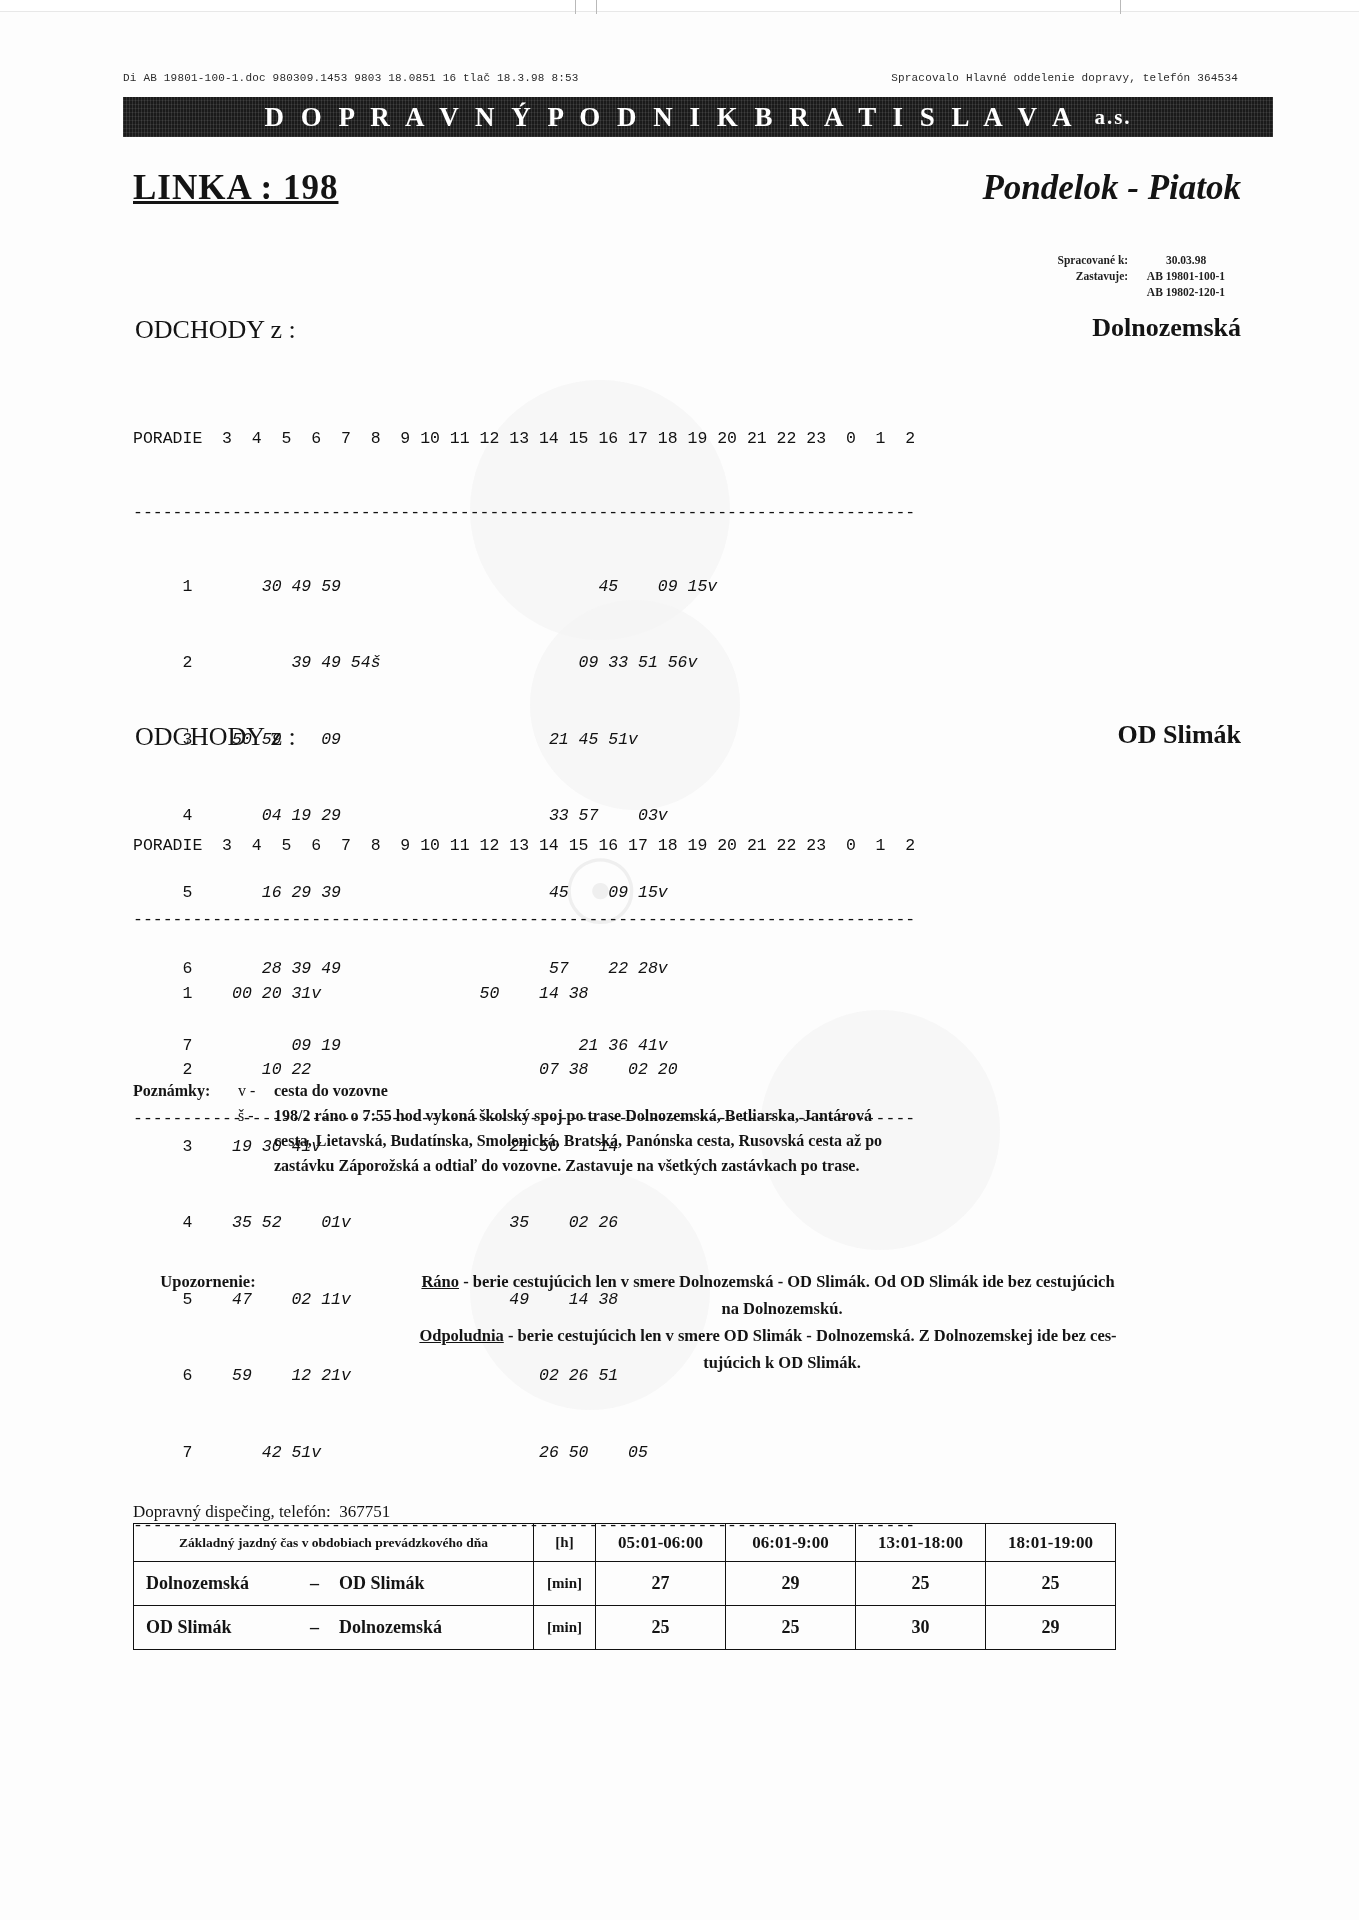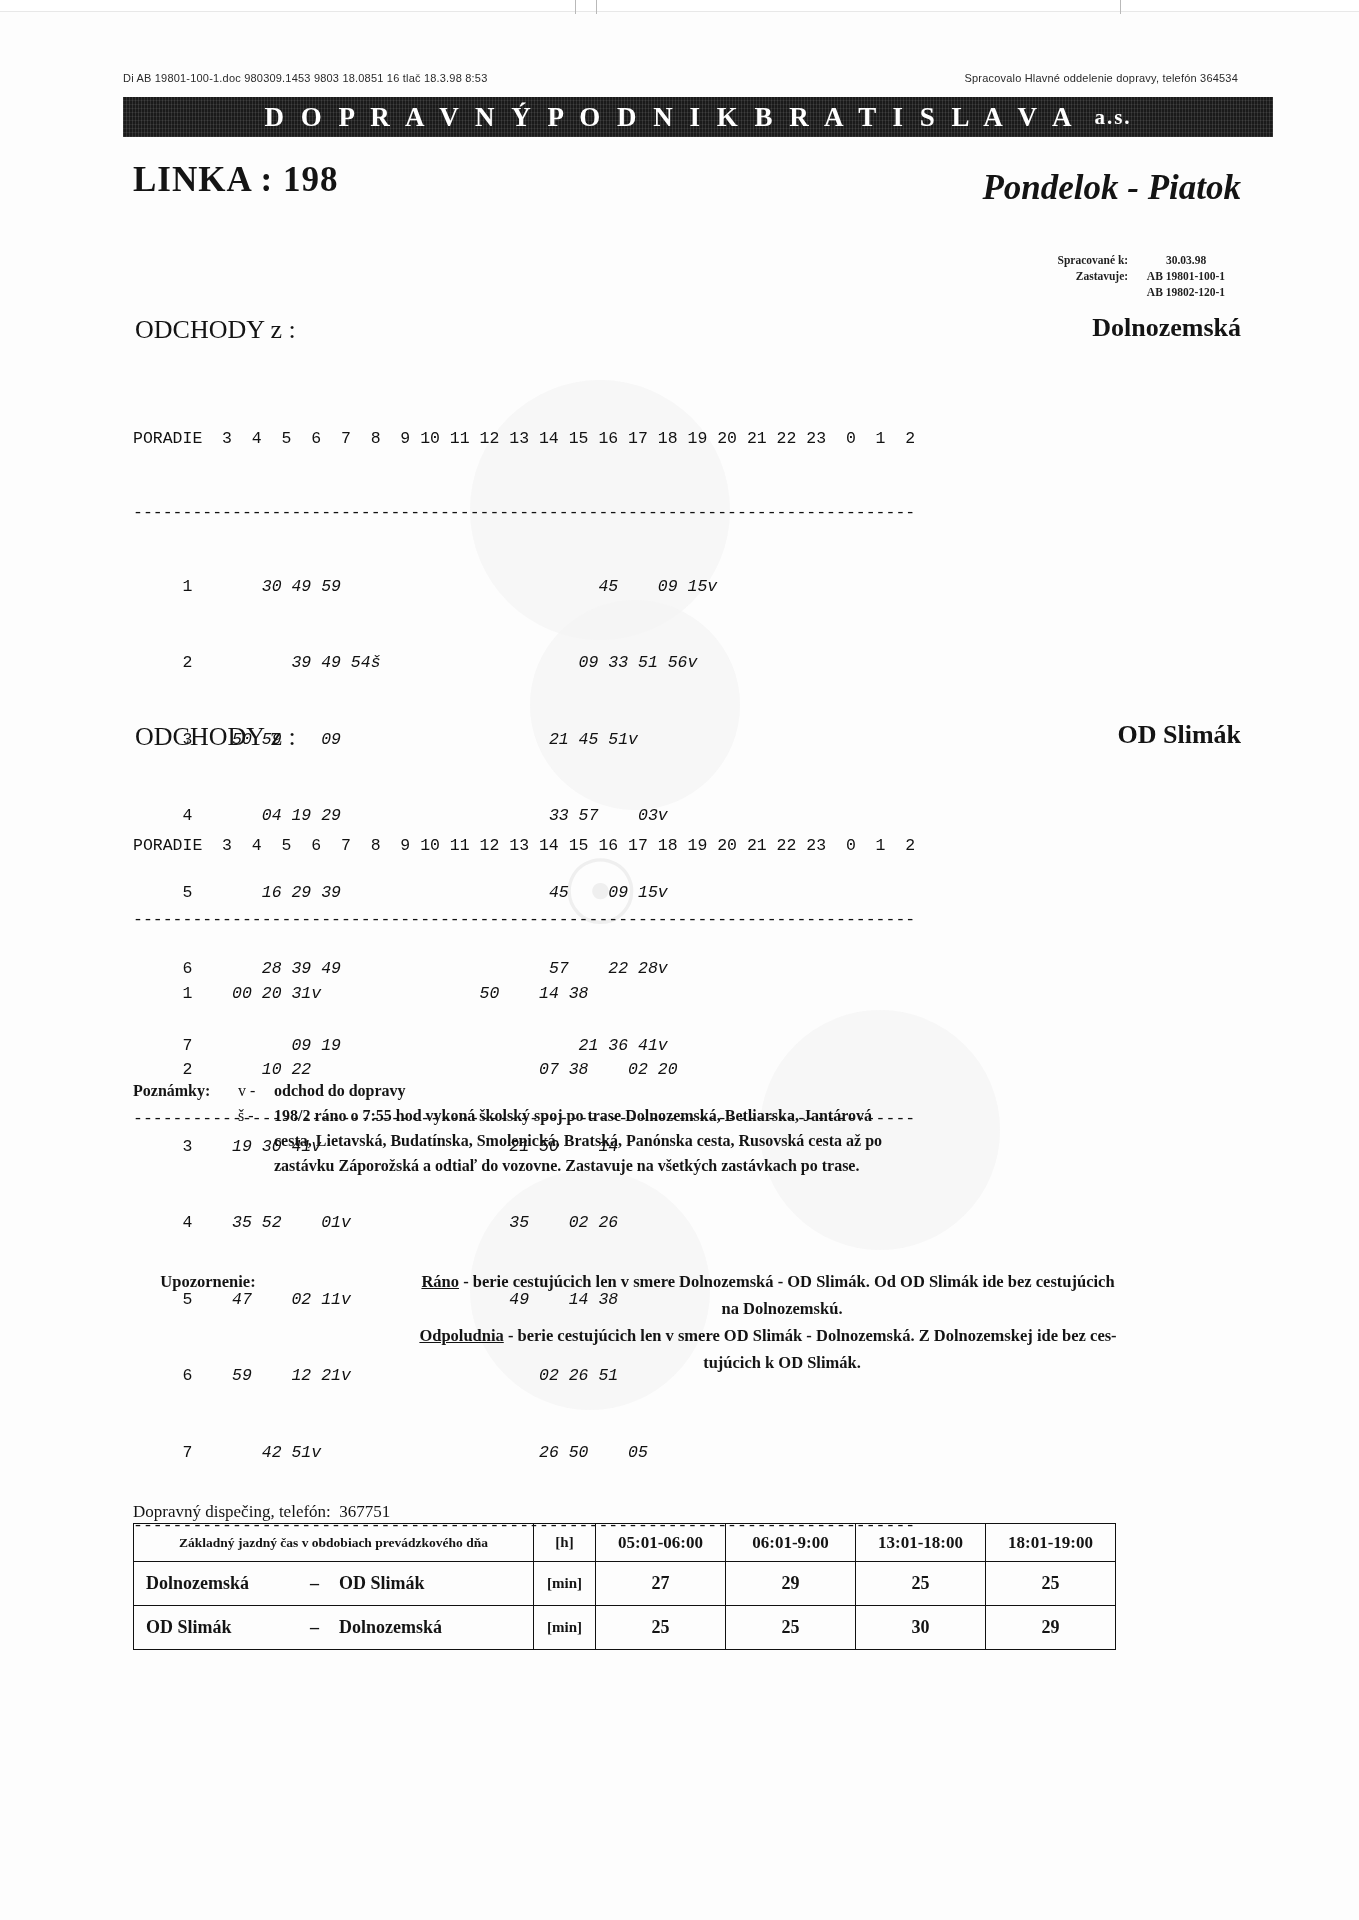--- a/index.html
+++ b/index.html
@@ -48,21 +48,21 @@
   }
 
   .content { position: relative; z-index: 2; }
 
   
   .meta-row {
     position: absolute; left: 123px; top: 72px; width: 1115px;
     display: flex; justify-content: space-between;
     font-size: 11px; letter-spacing: .2px;
     color: #2a2a2a;
-    font-family: Liberation Sans, sans-serif;
+    font-family: Liberation Mono, monospace;
   }
 
   
   .banner {
     position: absolute; left: 123px; top: 97px;
     width: 1150px; height: 40px;
     background: #1a1a1a;
     color: #ffffff;
     display: flex; align-items: center; justify-content: center;
     font-family: "Liberation Serif", serif;
@@ -70,22 +70,22 @@
     font-size: 27px;
     letter-spacing: 5px;
     
     background-image:
       repeating-linear-gradient(90deg, rgba(255,255,255,.10) 0 1px, rgba(0,0,0,0) 1px 3px),
       repeating-linear-gradient(0deg, rgba(255,255,255,.07) 0 1px, rgba(0,0,0,0) 1px 4px);
   }
   .banner .small { font-size: 21px; letter-spacing: 2px; margin-left: 18px; }
 
   .linka {
-    position: absolute; left: 133px; top: 160px;
-    font-size: 35px; font-weight: bold; letter-spacing: 1px;
+    position: absolute; left: 133px; top: 168px;
+    font-size: 35px; font-weight: bold; letter-spacing: 1px; text-decoration: underline;
   }
   .dayname {
     position: absolute; right: 118px; top: 168px;
     font-size: 35px; font-weight: bold; font-style: italic;
   }
 
   .spr-block {
     position: absolute; right: 118px; top: 252px;
     text-align: right; font-size: 11.5px; font-weight: bold; line-height: 16px;
     color: #1f1f1f;
@@ -244,21 +244,21 @@
       <div class="row">     <span>5</span><span class="it">    47    02 11v                49    14 38</span></div>
       <div class="row">     <span>6</span><span class="it">    59    12 21v                   02 26 51</span></div>
       <div class="row">     <span>7</span><span class="it">       42 51v                      26 50    05</span></div>
       <div class="rule">-------------------------------------------------------------------------------</div>
     </div>
 
     <div class="notes" style="top:1078px; width:1110px;">
       <div class="notes-grid">
         <div class="lbl">Poznámky:</div>
         <div>v -</div>
-        <div class="c3">odchod do dopravy</div>
+        <div class="c3">cesta do vozovne</div>
 
         <div></div>
         <div>š -</div>
         <div class="c3">198/2 ráno o 7:55 hod vykoná školský spoj po trase Dolnozemská, Betliarska, Jantárová</div>
 
         <div></div>
         <div></div>
         <div class="c3">cesta, Lietavská, Budatínska, Smolenická, Bratská, Panónska cesta, Rusovská cesta až po</div>
 
         <div></div>

